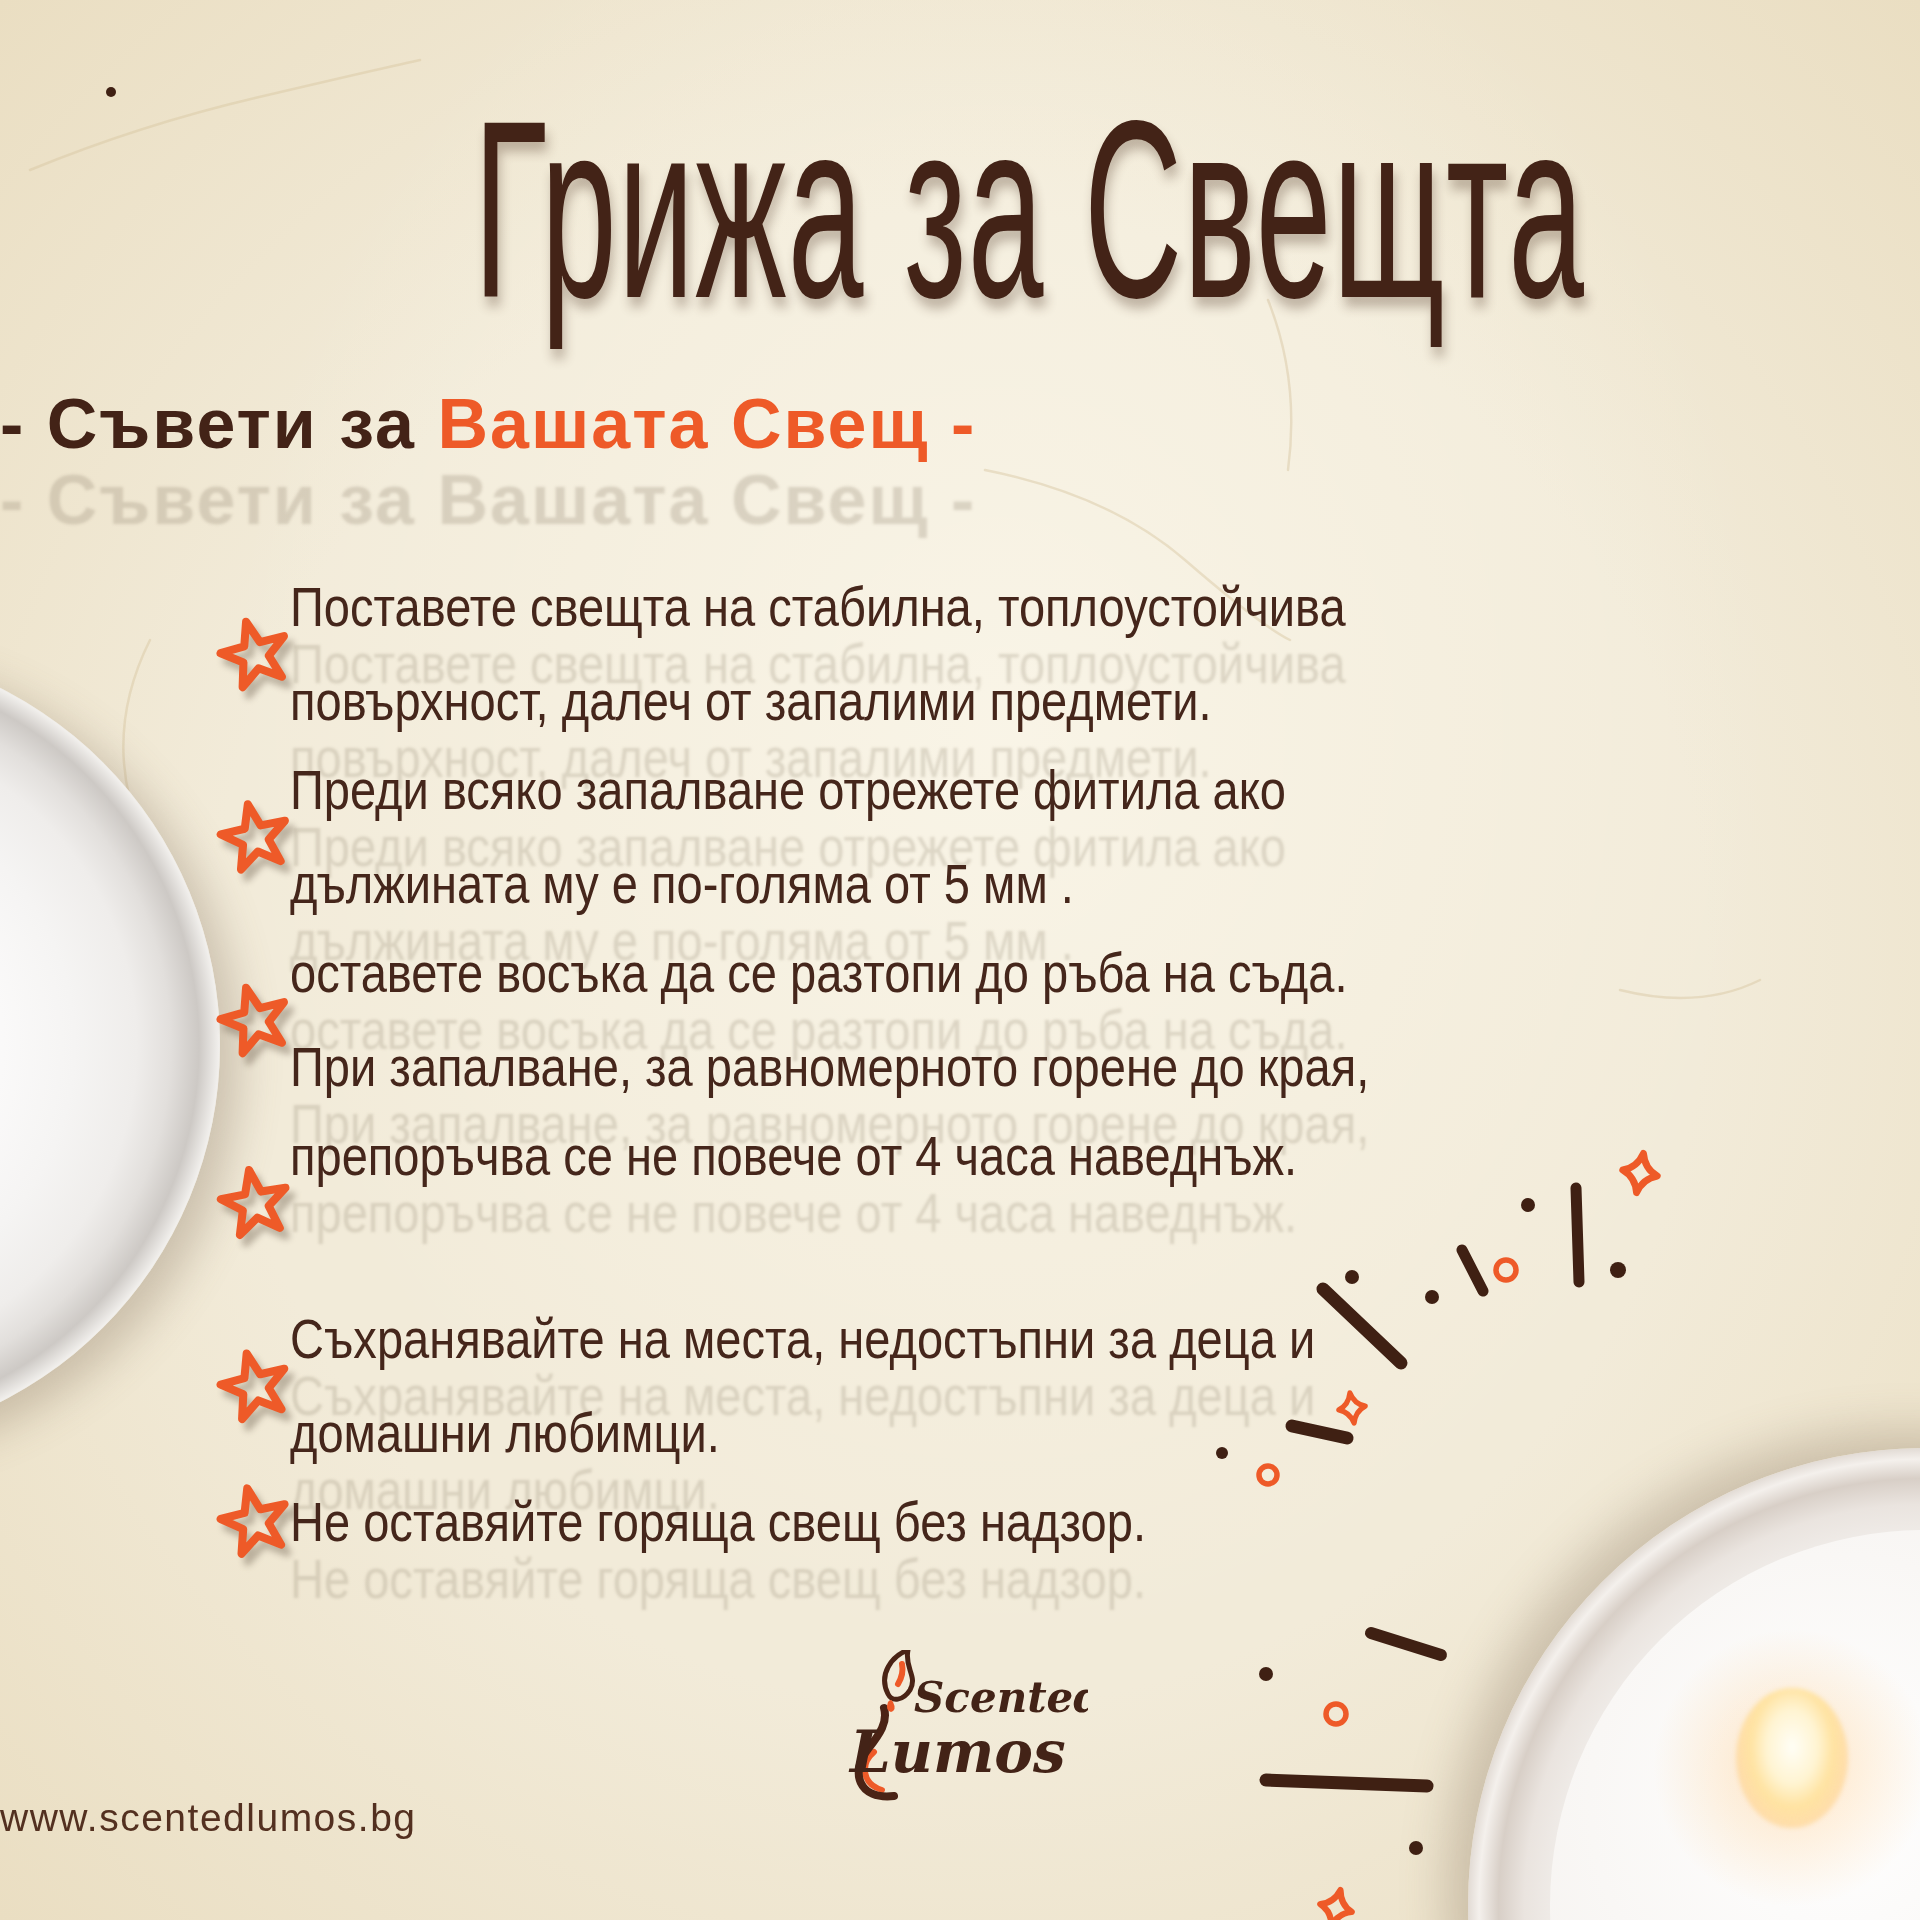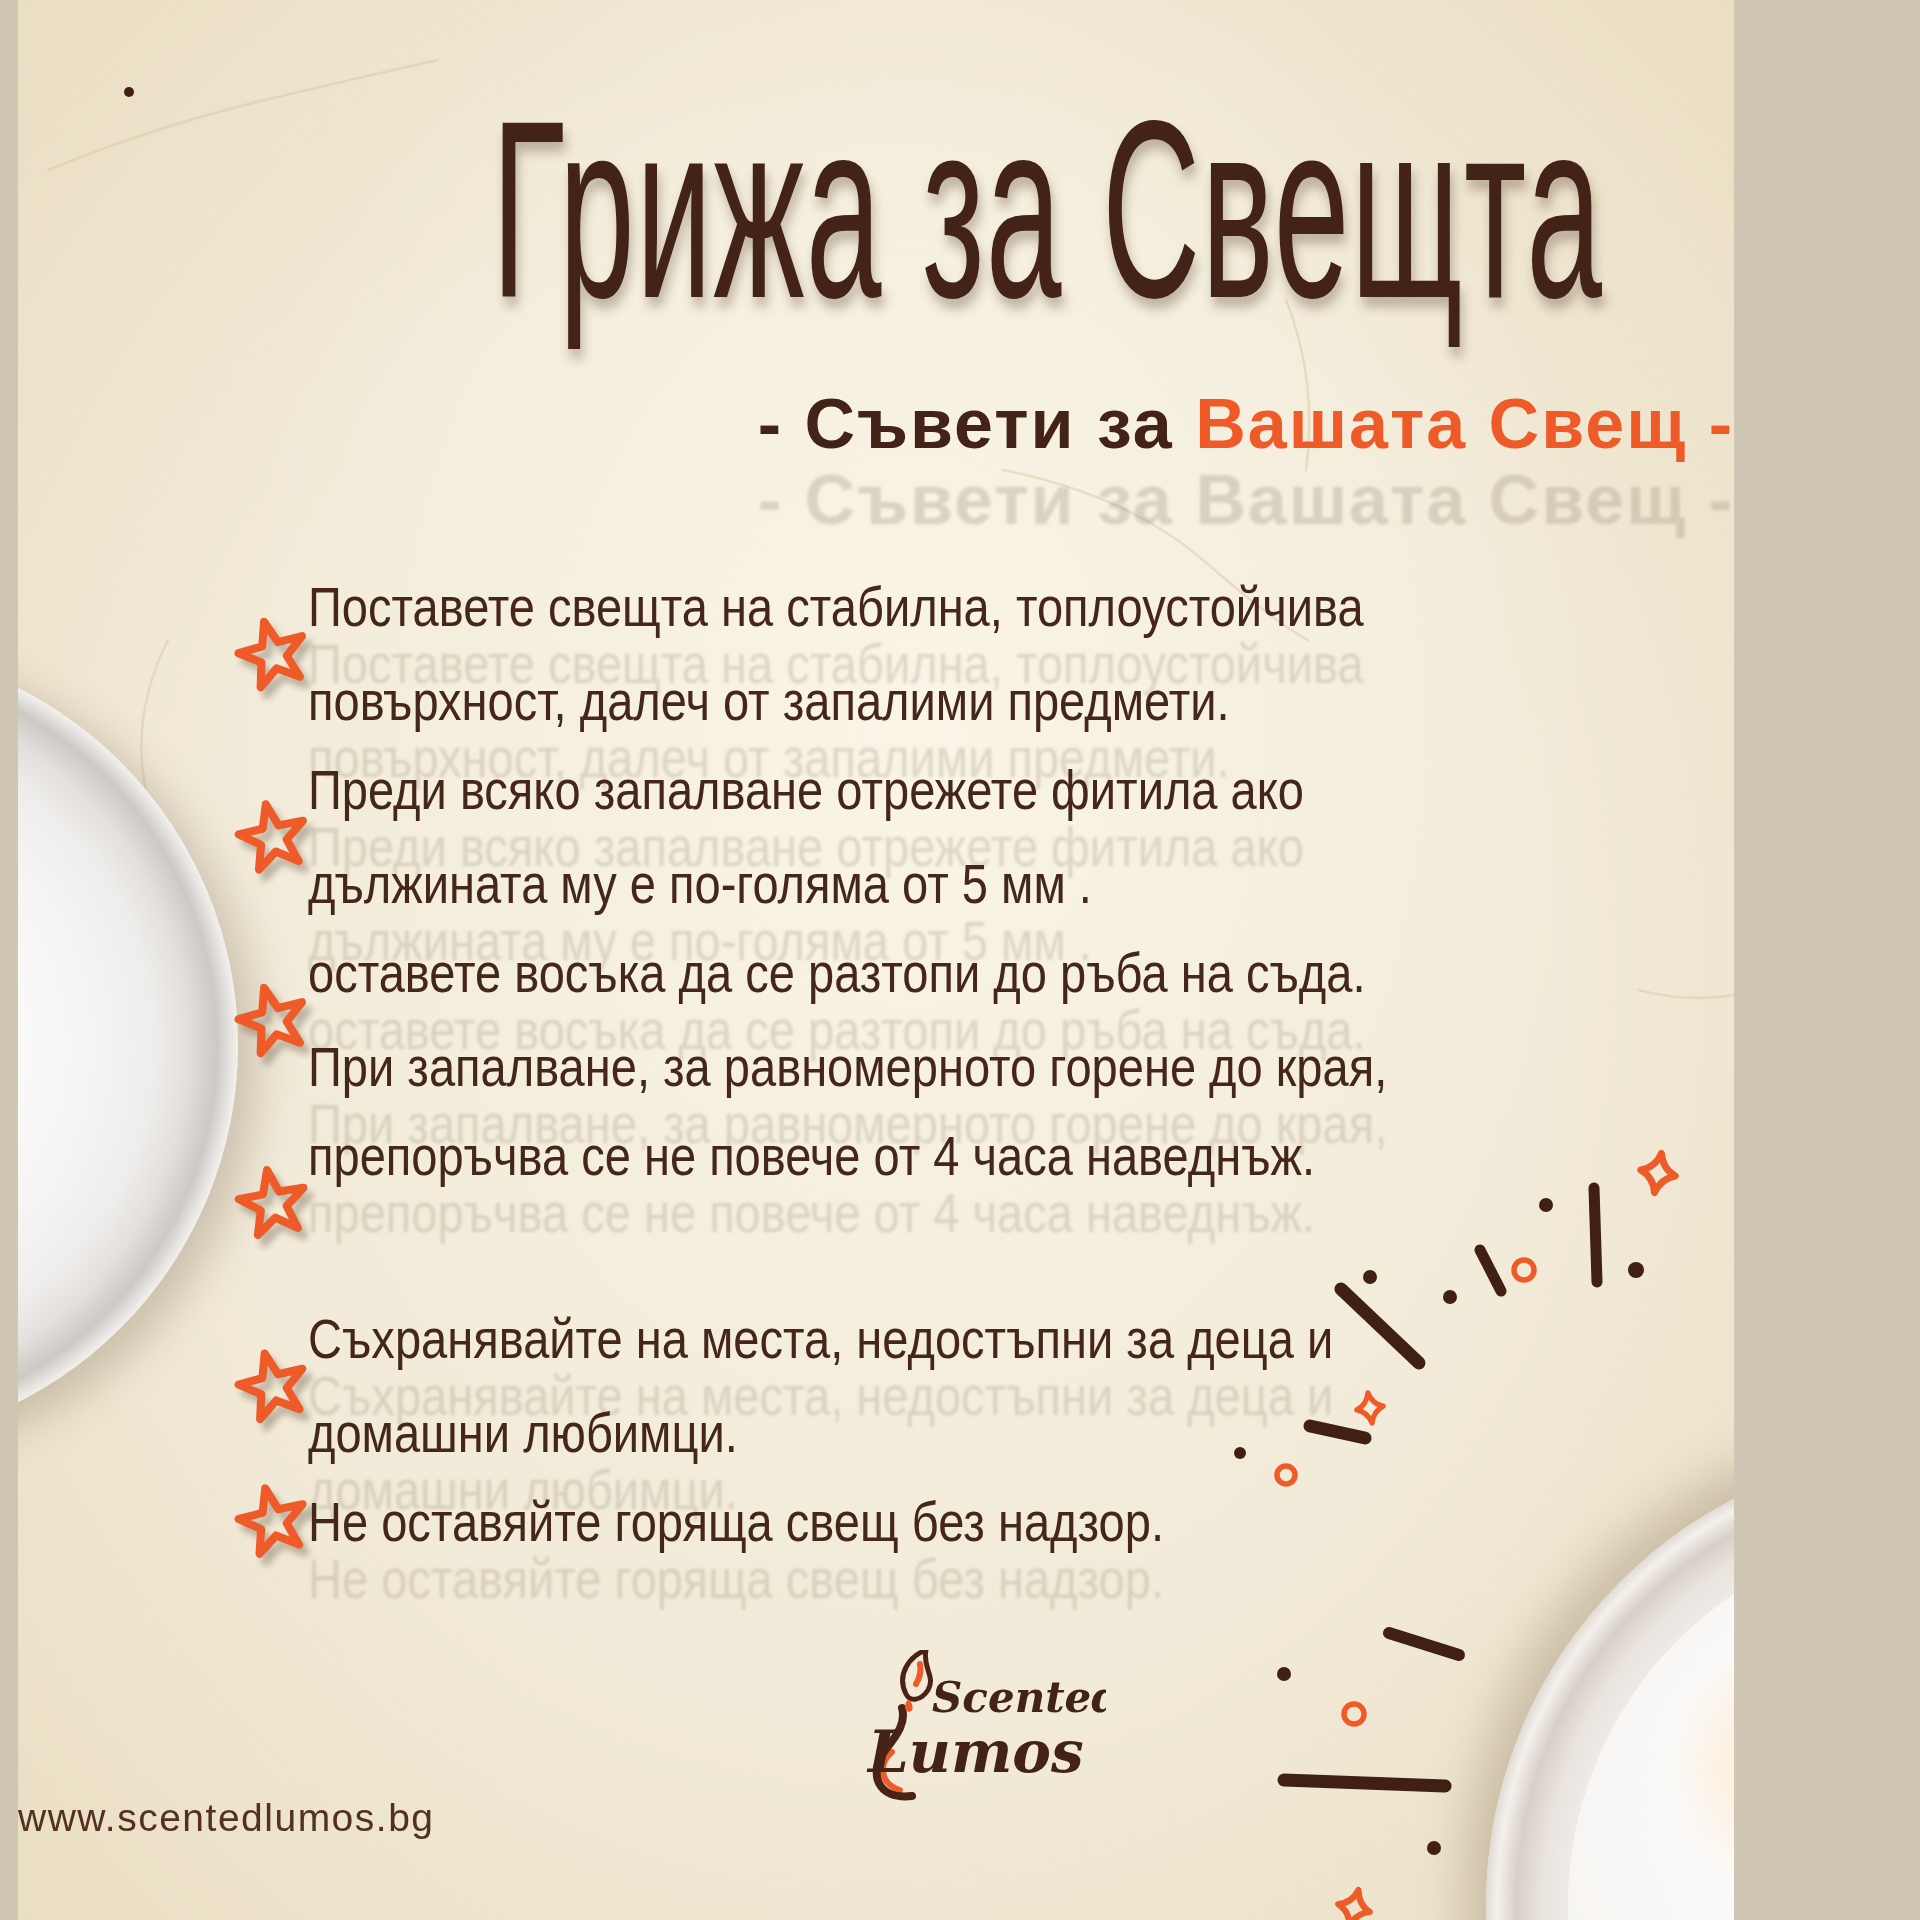--- a/index.html
+++ b/index.html
@@ -1,35 +1,34 @@
 <!DOCTYPE html>
 <html style="--c-background: #f2ebd9; --c-title_ink: #432317; --c-body_ink: #45261b; --c-accent: #ee5a28; --c-doodle_brown: #3f2013;"><head>
 <meta charset="utf-8">
 <style>
   html,body{margin:0;padding:0;}
   body{background:#cfc7b4;font-family:"Liberation Sans",sans-serif;}
   .poster{
-    position:relative;width:1716px;height:1920px;overflow:hidden;
+    position:relative;width:1920px;height:1920px;overflow:hidden;
     background:
       radial-gradient(ellipse at 52% 38%, rgba(255,252,242,.55) 0%, rgba(255,252,242,0) 55%),
       radial-gradient(ellipse at 50% 50%, var(--c-background,#f2ebd9) 55%, #eadec2 100%);
-    margin-left: 18px;
   }
   
   .title-wrap{position:absolute;top:84px;left:0;width:100%;text-align:center;}
   .title{
     display:inline-block;white-space:nowrap;
     font-family:"Liberation Sans",sans-serif;
     font-size:252px;line-height:1;font-weight:400;
     color:var(--c-title_ink,#432317);
     transform:scaleX(.54);transform-origin:50% 50%;
     text-shadow:5px 10px 14px rgba(70,42,25,.30);
     letter-spacing:.01em;
   }
-  .subtitle-wrap{position:absolute;top:386px;left:0;width:100%;text-align:right;}
+  .subtitle-wrap{position:absolute;top:386px;left:0;width:100%;text-align:left;}
   .subtitle{
     display:inline-block;white-space:nowrap;
     font-size:70px;line-height:1.1;font-weight:700;letter-spacing:2px;
     color:var(--c-title_ink,#432317);
     text-shadow:0 76px 3px rgba(152,139,120,.30);
   }
   .subtitle .hl{color:var(--c-accent,#ee5a28);}
   
   .tips{position:absolute;left:210px;top:560px;width:1460px;}
   .tip{position:absolute;left:0;}

